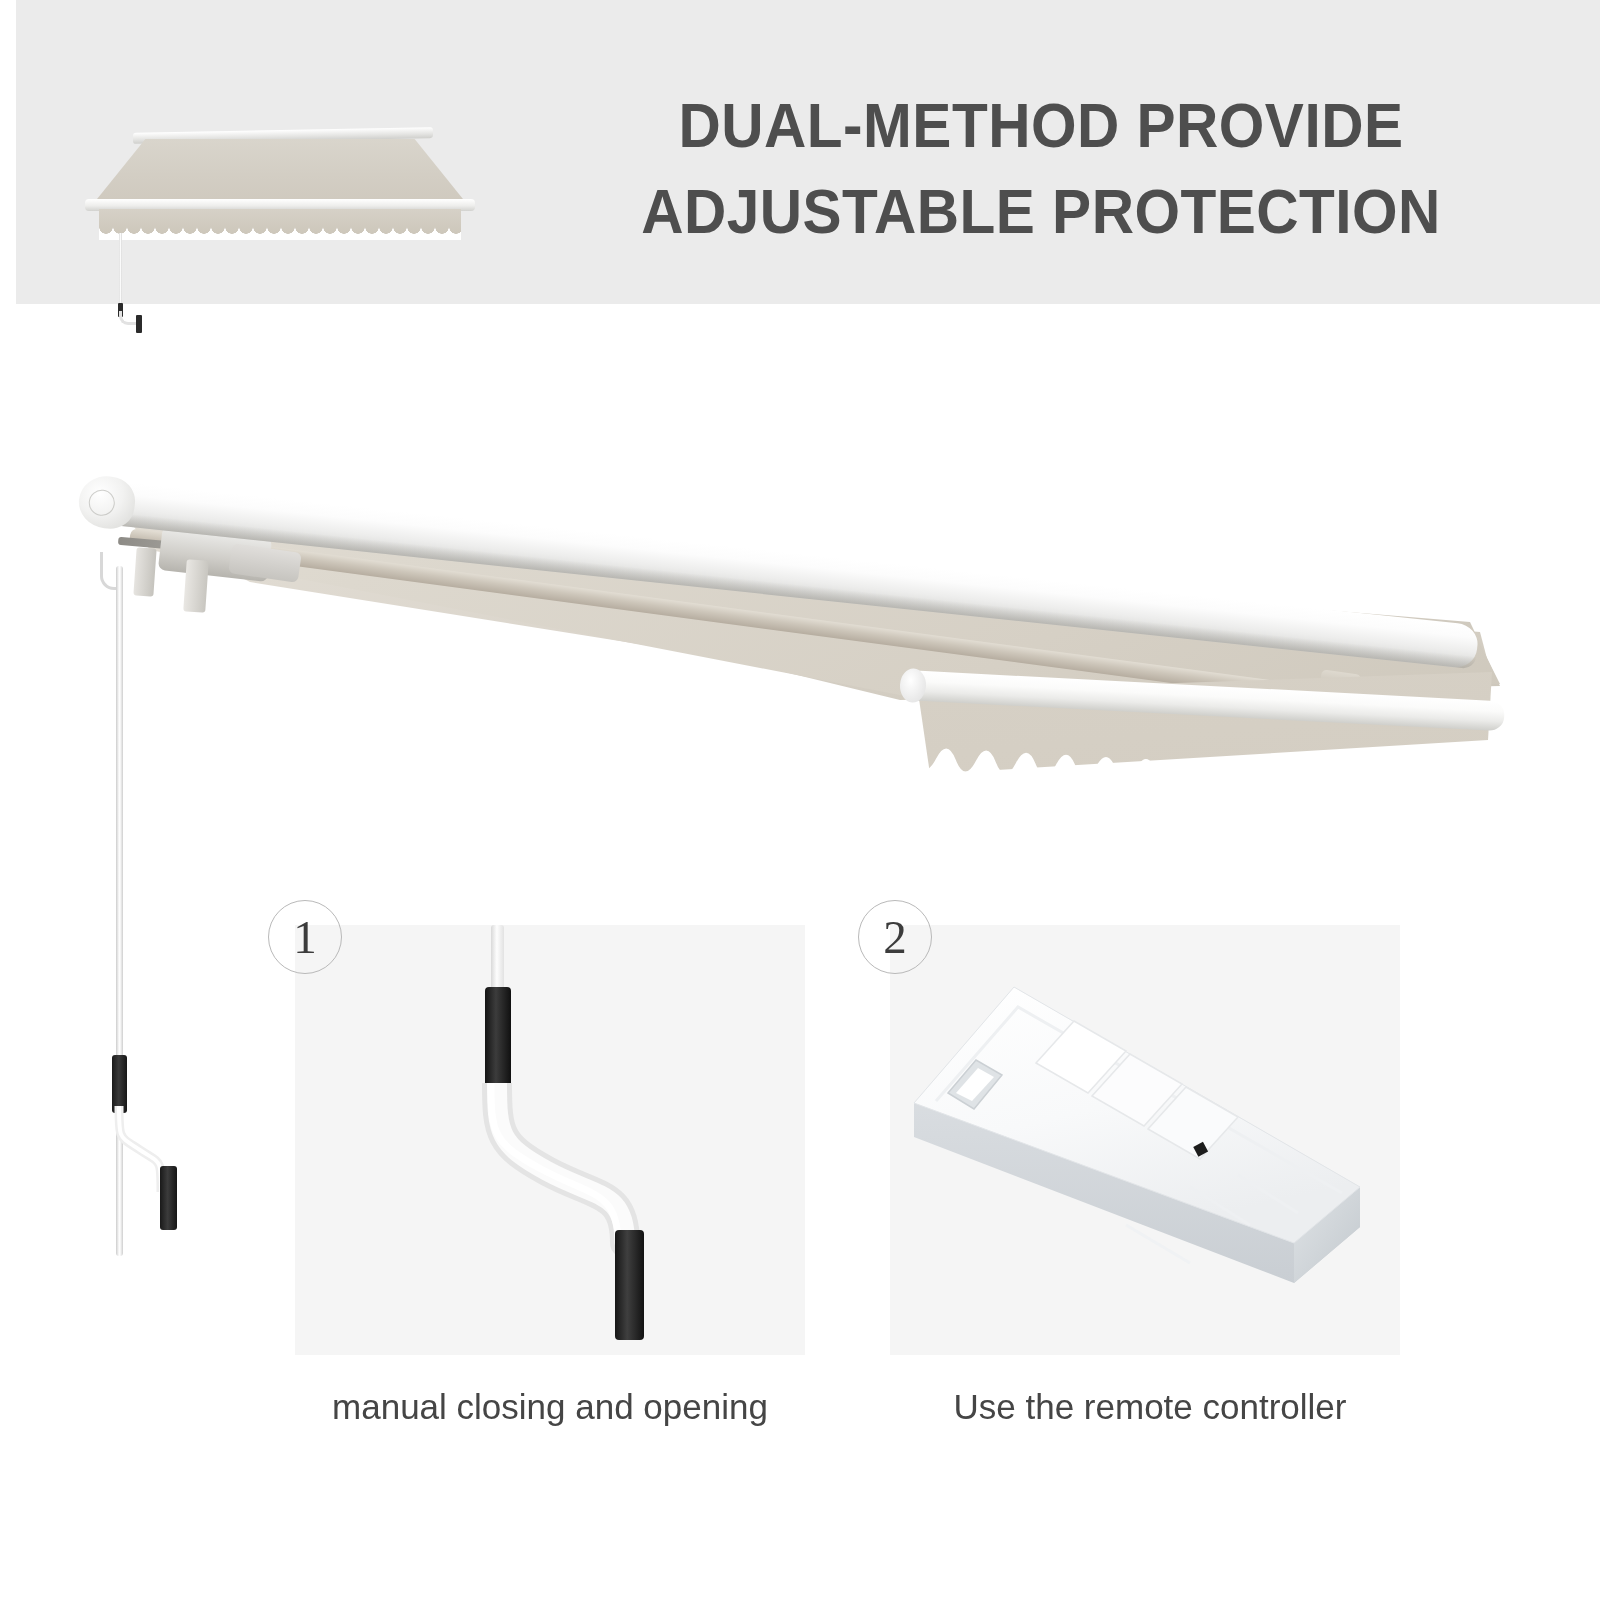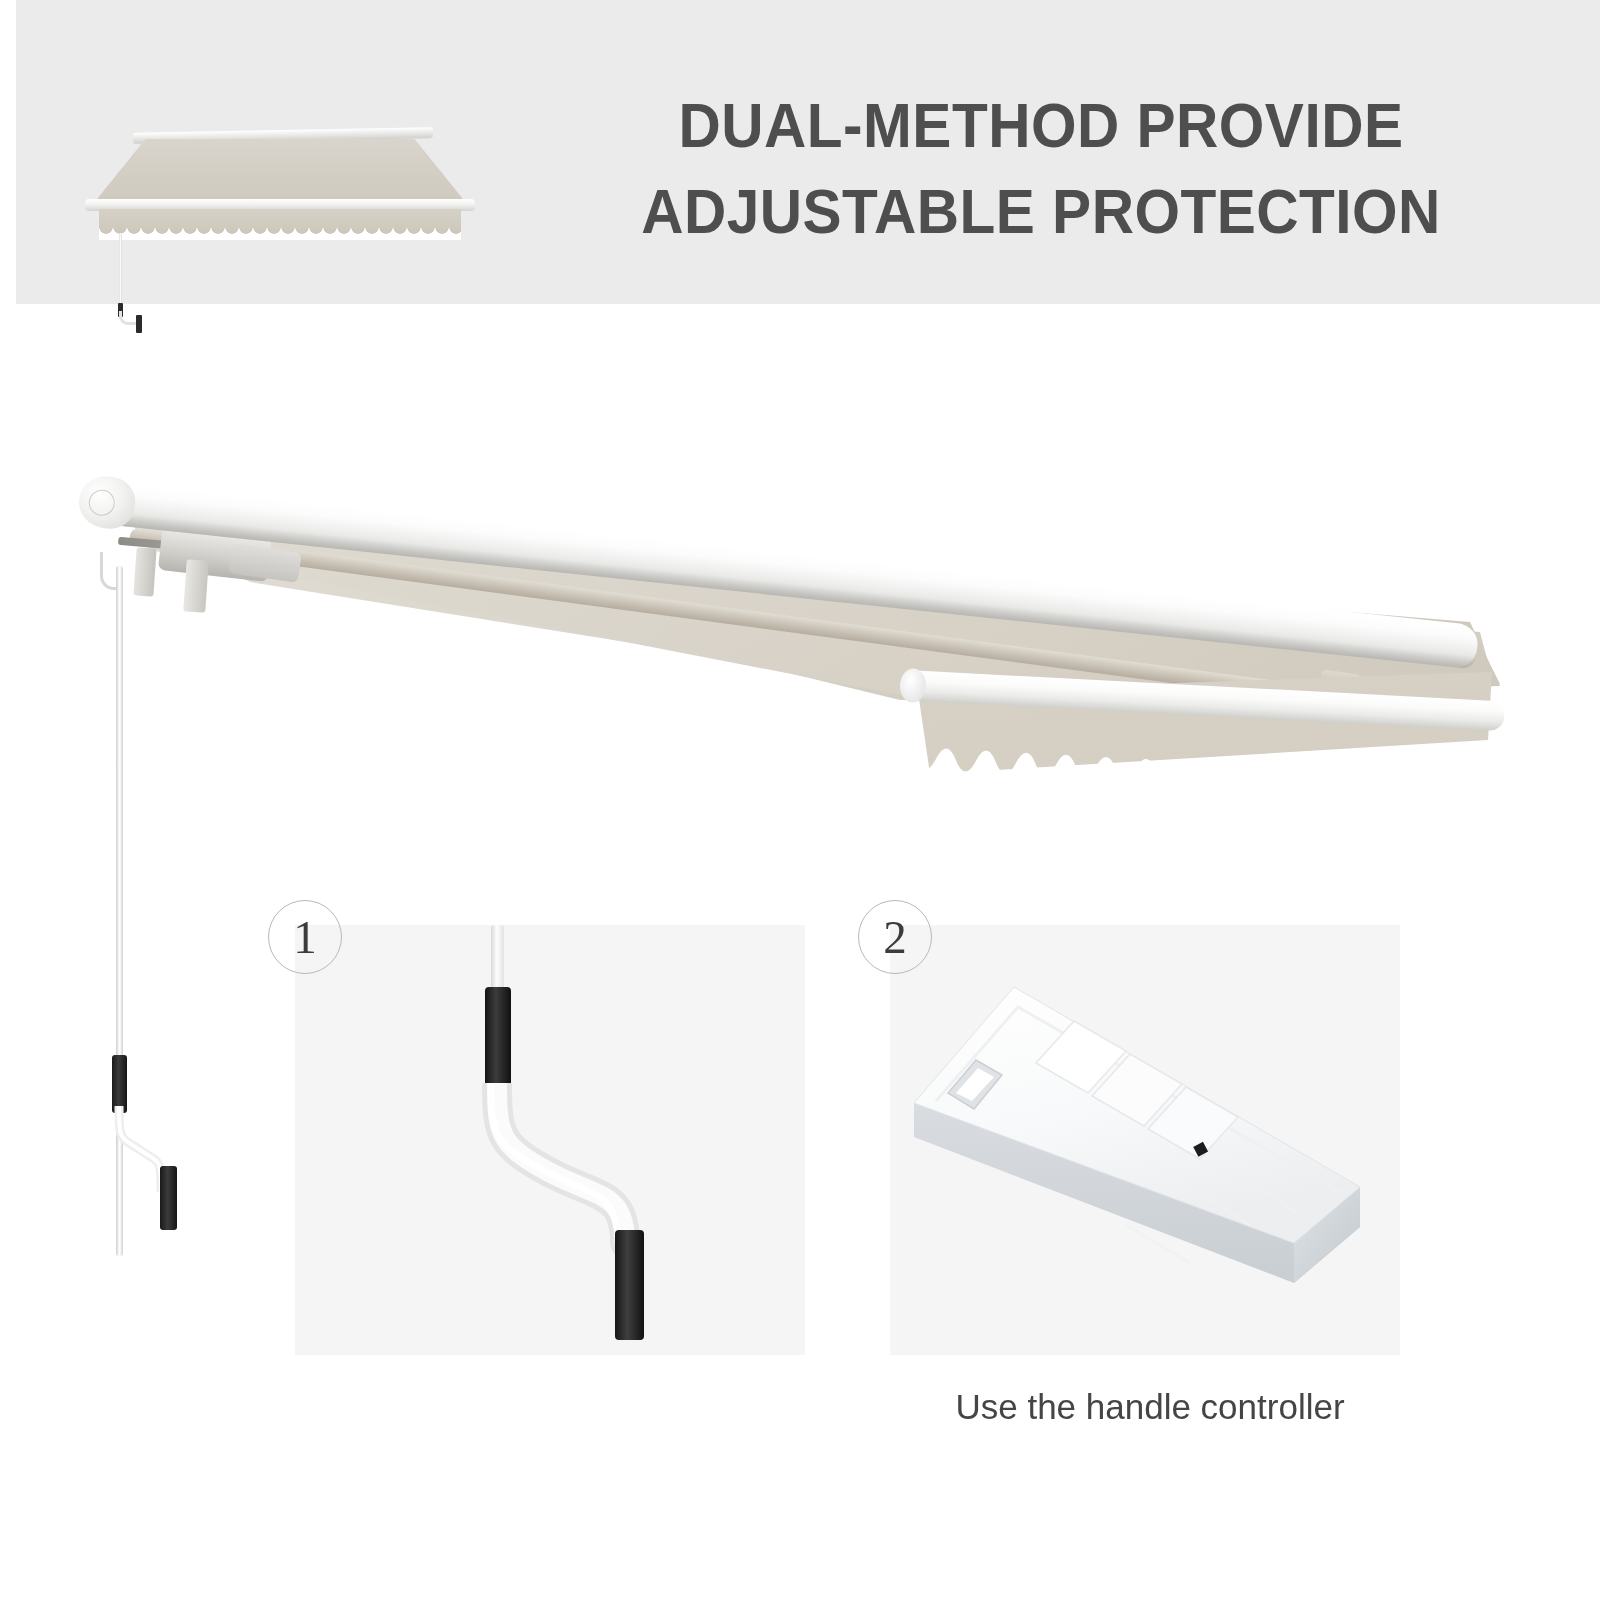--- a/index.html
+++ b/index.html
@@ -376,20 +376,21 @@
       <path d="M22,0 C22,50 24,62 72,88 C122,115 150,108 150,160" stroke="#fbfbfb" stroke-width="20" fill="none" stroke-linecap="round"></path>
       <path d="M16,0 C16,50 18,60 66,86 C116,113 143,108 143,160" stroke="#ffffff" stroke-width="7" fill="none" stroke-linecap="round" opacity="0.9"></path>
     </svg>
   </div>
   <div class="ck-grip-bottom"></div>
 </div>
 
 <div id="badge-1" class="badge">1</div>
 
 <div id="caption-1" class="caption">
+  <span class="cap-line">manual closing and opening</span>
 </div>
 
 <div id="panel-2" class="detail-panel">
   <div class="remote-wrap">
     <svg viewBox="0 0 510 430" aria-hidden="true">
       <defs>
         <linearGradient id="remoteTop" x1="0" y1="0" x2="0.4" y2="1">
           <stop offset="0%" stop-color="#ffffff"></stop>
           <stop offset="55%" stop-color="#f8f9fa"></stop>
           <stop offset="100%" stop-color="#eceef0"></stop>
@@ -425,14 +426,14 @@
       <polyline points="300,262 360,300" fill="none" stroke="#eef0f2" stroke-width="3"></polyline>
       <polyline points="348,250 408,288" fill="none" stroke="#eef0f2" stroke-width="3"></polyline>
       <polyline points="236,300 300,338" fill="none" stroke="#f0f2f4" stroke-width="3"></polyline>
     </svg>
   </div>
 </div>
 
 <div id="badge-2" class="badge">2</div>
 
 <div id="caption-2" class="caption">
-  <span class="cap-line">Use the handle controller</span>
+  <span class="cap-line">Use the remote controller</span>
 </div>
 
 </body></html>

